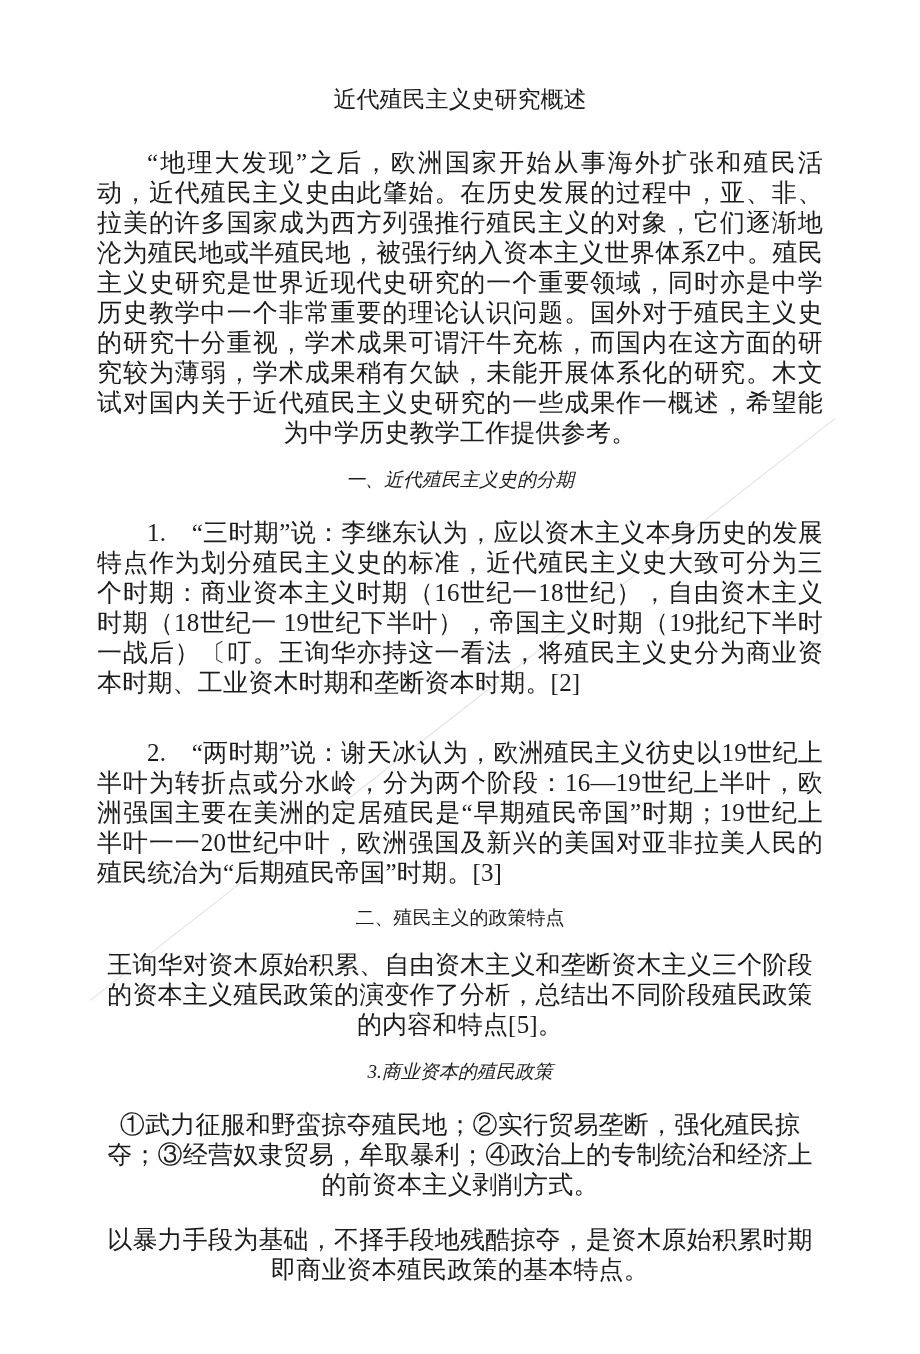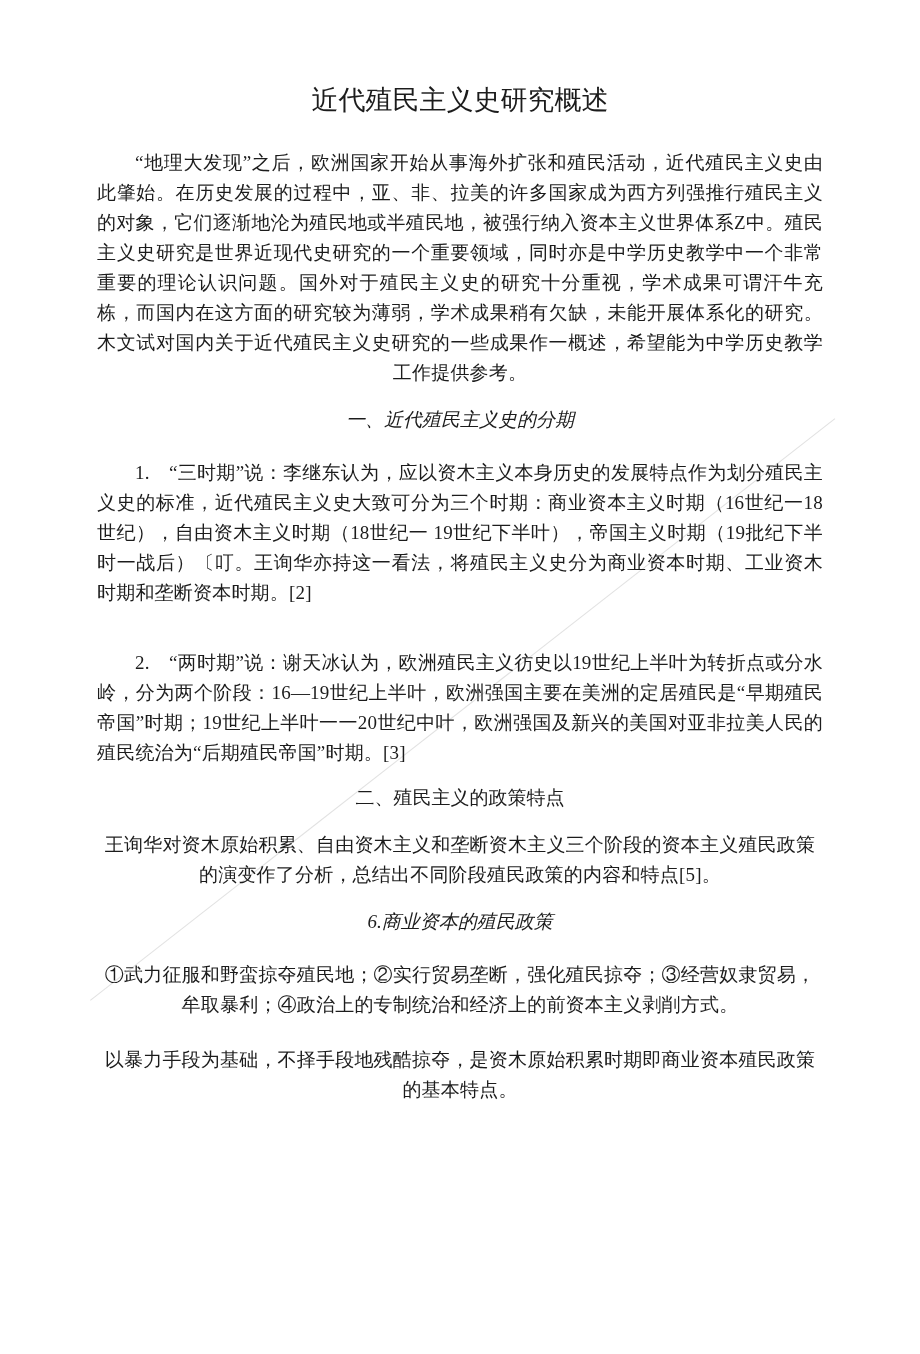--- a/index.html
+++ b/index.html
@@ -15,35 +15,35 @@
     font-family: "Liberation Serif", "DejaVu Serif", serif;
     color: #1c1c1c;
   }
   .page {
     position: relative;
     width: 726px;
     margin: 0 0 0 97px;
     padding-top: 85px;
   }
   .doc-title {
-    font-size: 27px;
+    font-size: 23px;
     line-height: 30px;
     text-align: center;
     font-weight: normal;
     margin: 0 0 33px 0;
   }
   .sec-heading {
     font-size: 19px;
     line-height: 30px;
     text-align: center;
     font-weight: normal;
     margin: 0;
   }
   p {
-    font-size: 19px;
+    font-size: 25px;
     line-height: 30px;
     margin: 0;
     letter-spacing: 0.2px;
   }
   .p-justify-center {
     text-align: justify;
     text-align-last: center;
     text-indent: 2em;
   }
   .p-justify-left {
@@ -90,19 +90,19 @@
 
   <p class="p-justify-left mb40">1.　“三时期”说：李继东认为，应以资木主义本身历史的发展特点作为划分殖民主义史的标准，近代殖民主义史大致可分为三个时期：商业资本主义时期（16世纪一18世纪），自由资木主义时期（18世纪一 19世纪下半叶），帝国主义时期（19批纪下半时一战后）〔叮。王询华亦持这一看法，将殖民主义史分为商业资本时期、工业资木时期和垄断资本时期。[2]</p>
 
   <p class="p-justify-left mb15">2.　“两时期”说：谢天冰认为，欧洲殖民主义彷史以19世纪上半叶为转折点或分水岭，分为两个阶段：16—19世纪上半叶，欧洲强国主要在美洲的定居殖民是“早期殖民帝国”时期；19世纪上半叶一一20世纪中叶，欧洲强国及新兴的美国对亚非拉美人民的殖民统治为“后期殖民帝国”时期。[3]</p>
 
 
   <h2 class="sec-heading mb28">二、殖民主义的政策特点</h2>
 
   <p class="p-center mb17">王询华对资木原始积累、自由资木主义和垄断资木主义三个阶段的资本主义殖民政策的演变作了分析，总结出不同阶段殖民政策的内容和特点[5]。</p>
 
-  <h3 class="sec-heading mb23">6.商业资本的殖民政策</h3>
+  <h3 class="sec-heading mb23">3.商业资本的殖民政策</h3>
 
   <p class="p-center mb25">①武力征服和野蛮掠夺殖民地；②实行贸易垄断，强化殖民掠夺；③经营奴隶贸易，牟取暴利；④政治上的专制统治和经济上的前资本主义剥削方式。</p>
 
   <p class="p-center">以暴力手段为基础，不择手段地残酷掠夺，是资木原始积累时期即商业资本殖民政策的基本特点。</p>
 
 </div>
 
 </body></html>

